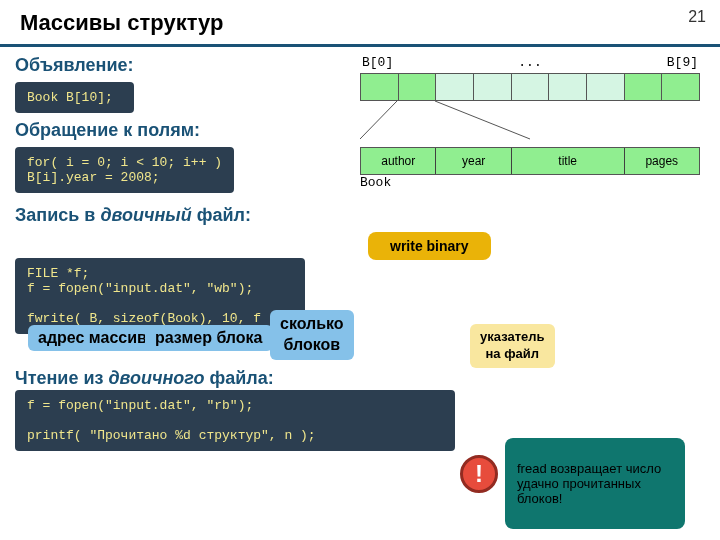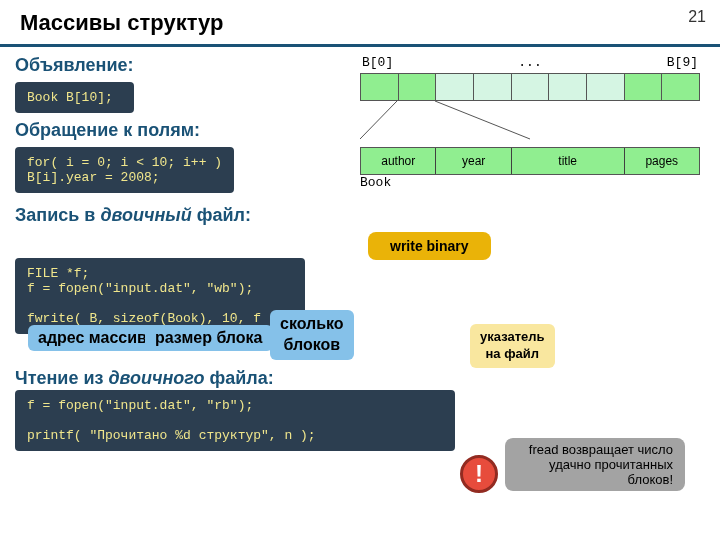--- a/index.html
+++ b/index.html
@@ -142,28 +142,27 @@
       border-radius: 8px;
       padding: 6px 22px;
       font-size: 14px;
       font-weight: bold;
       color: #000;
       display: inline-block;
     }
 
     
     .alert-bubble {
-      background: #a3a3a3;
+      background: #0f766e;
       border-radius: 8px;
-      padding: 4px 12px;
+      padding: 23px 12px;
       font-size: 13px;
       color: #000;
       display: inline-block;
       max-width: 180px;
-      text-align: right;
     }
 
     
     .exclamation {
       width: 38px;
       height: 38px;
       background: #e74c3c;
       border-radius: 50%;
       display: flex;
       align-items: center;

